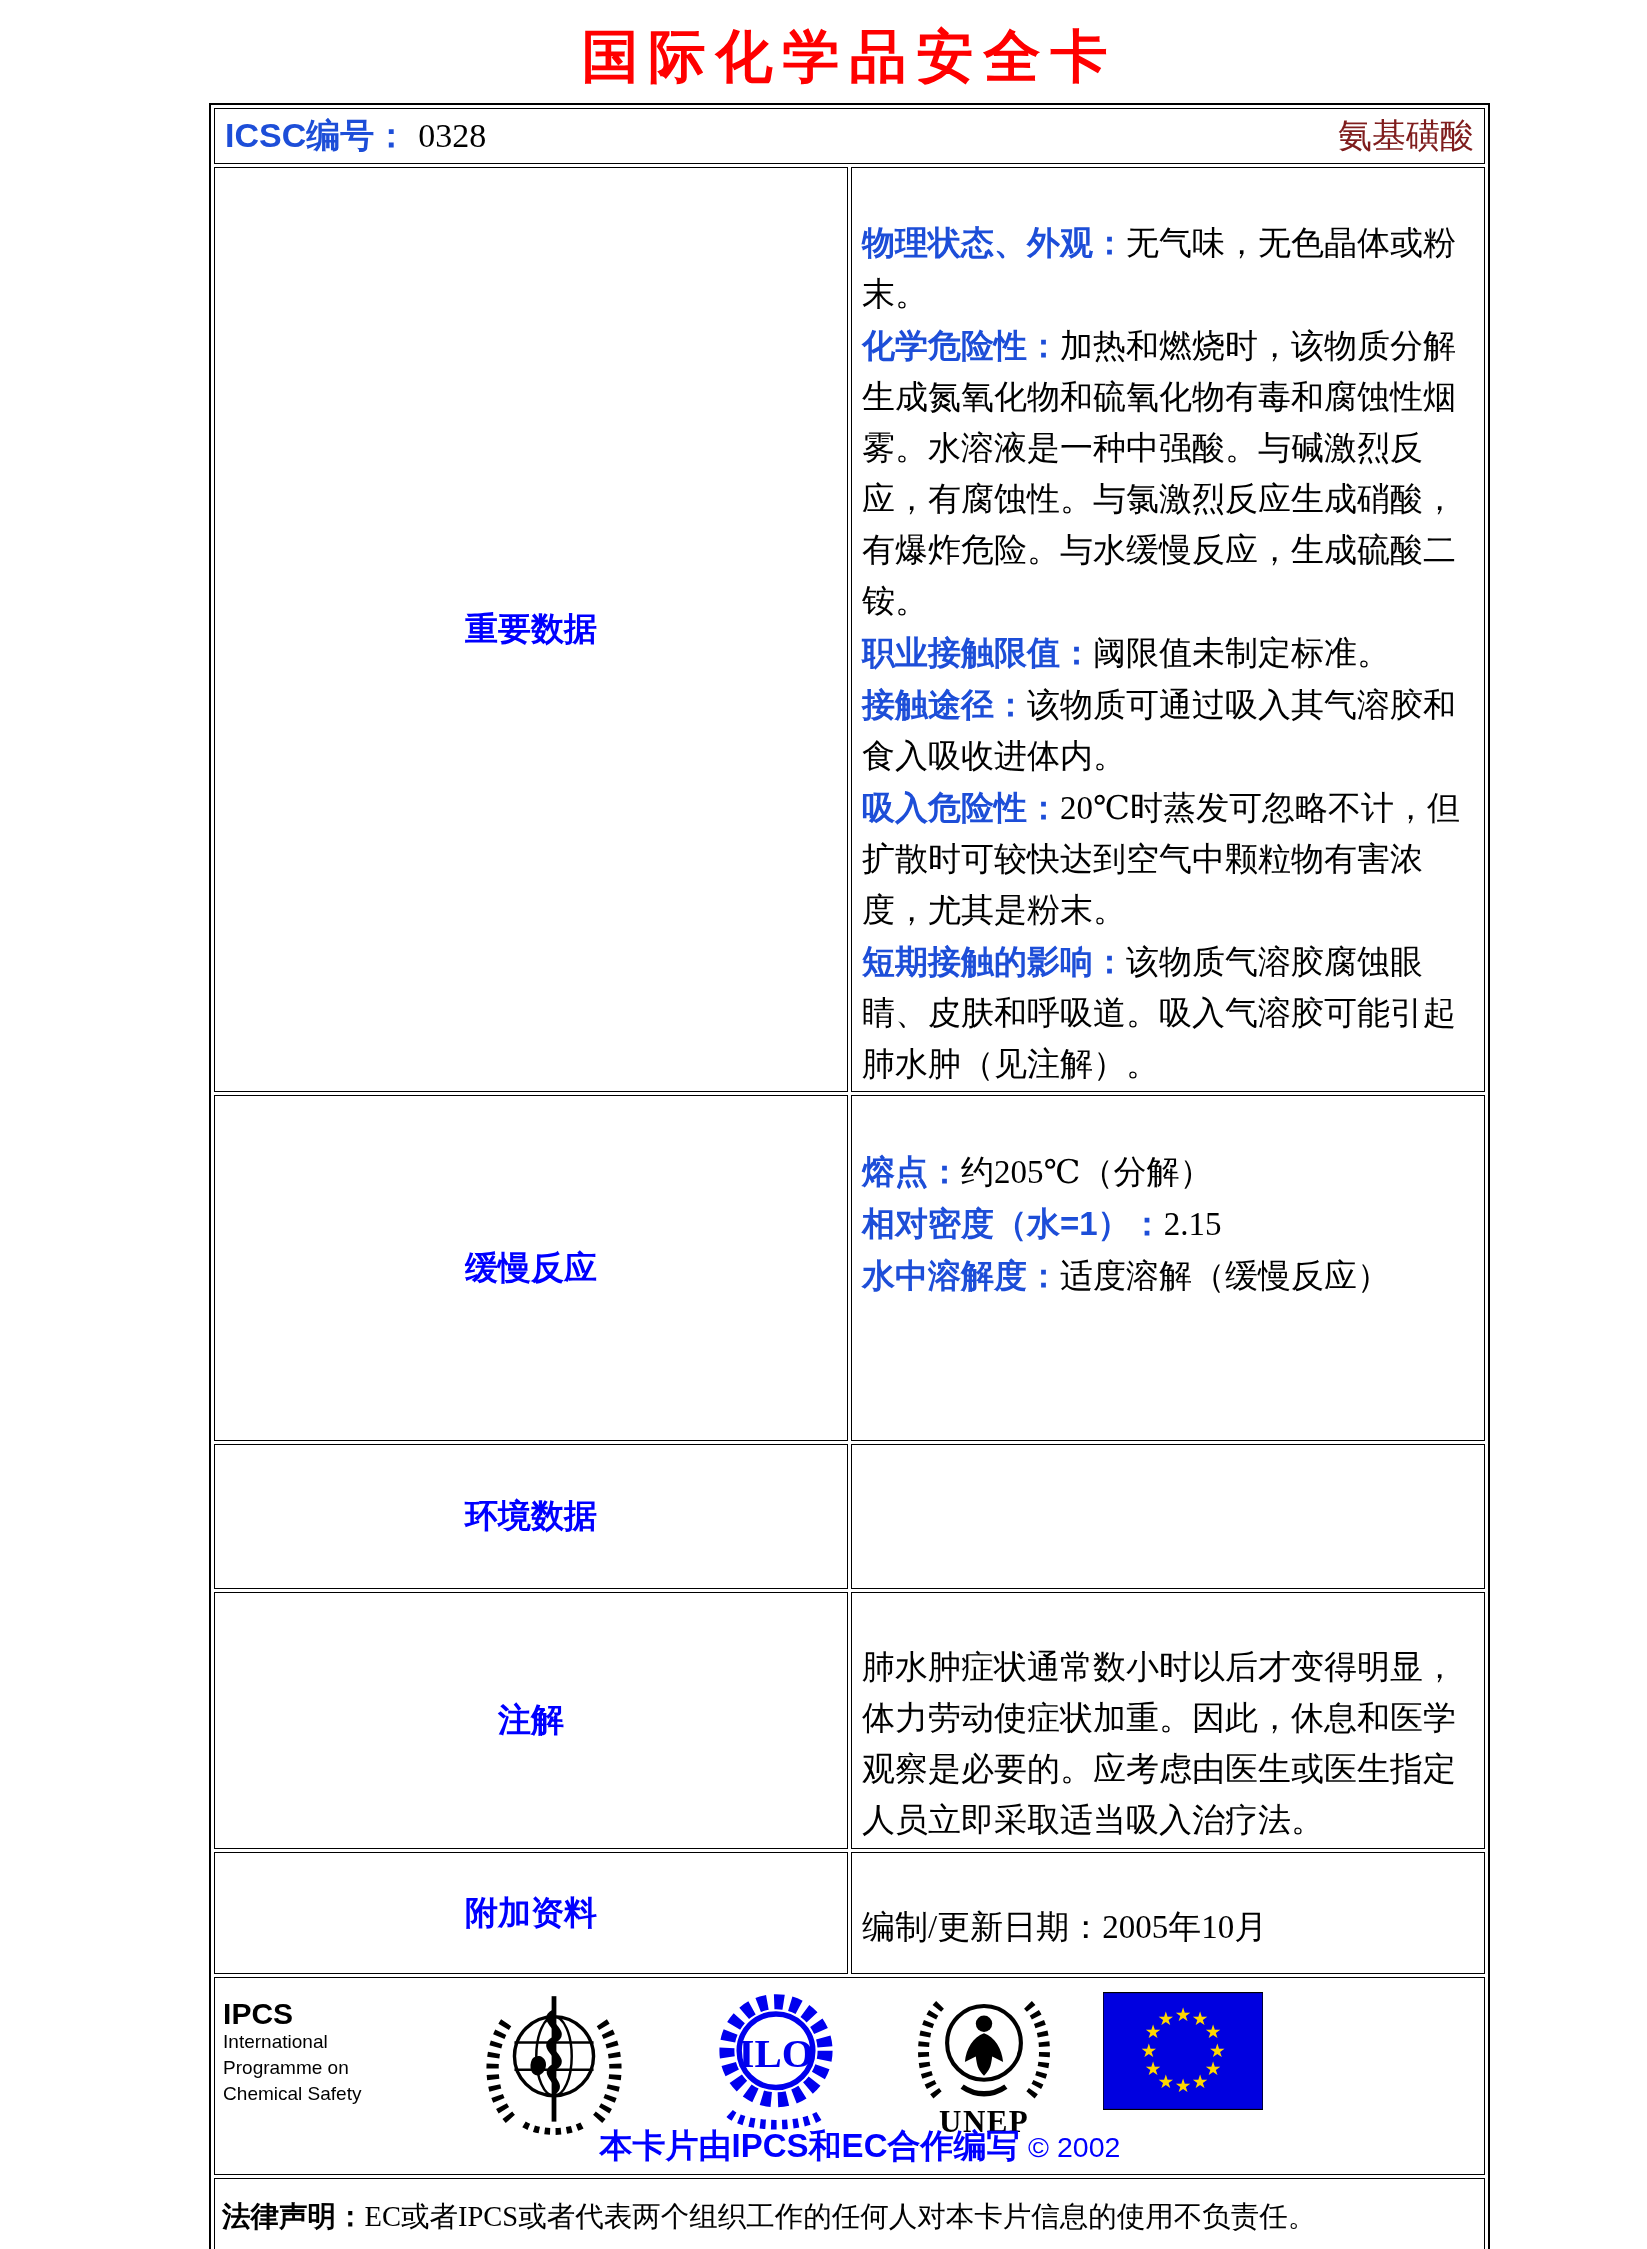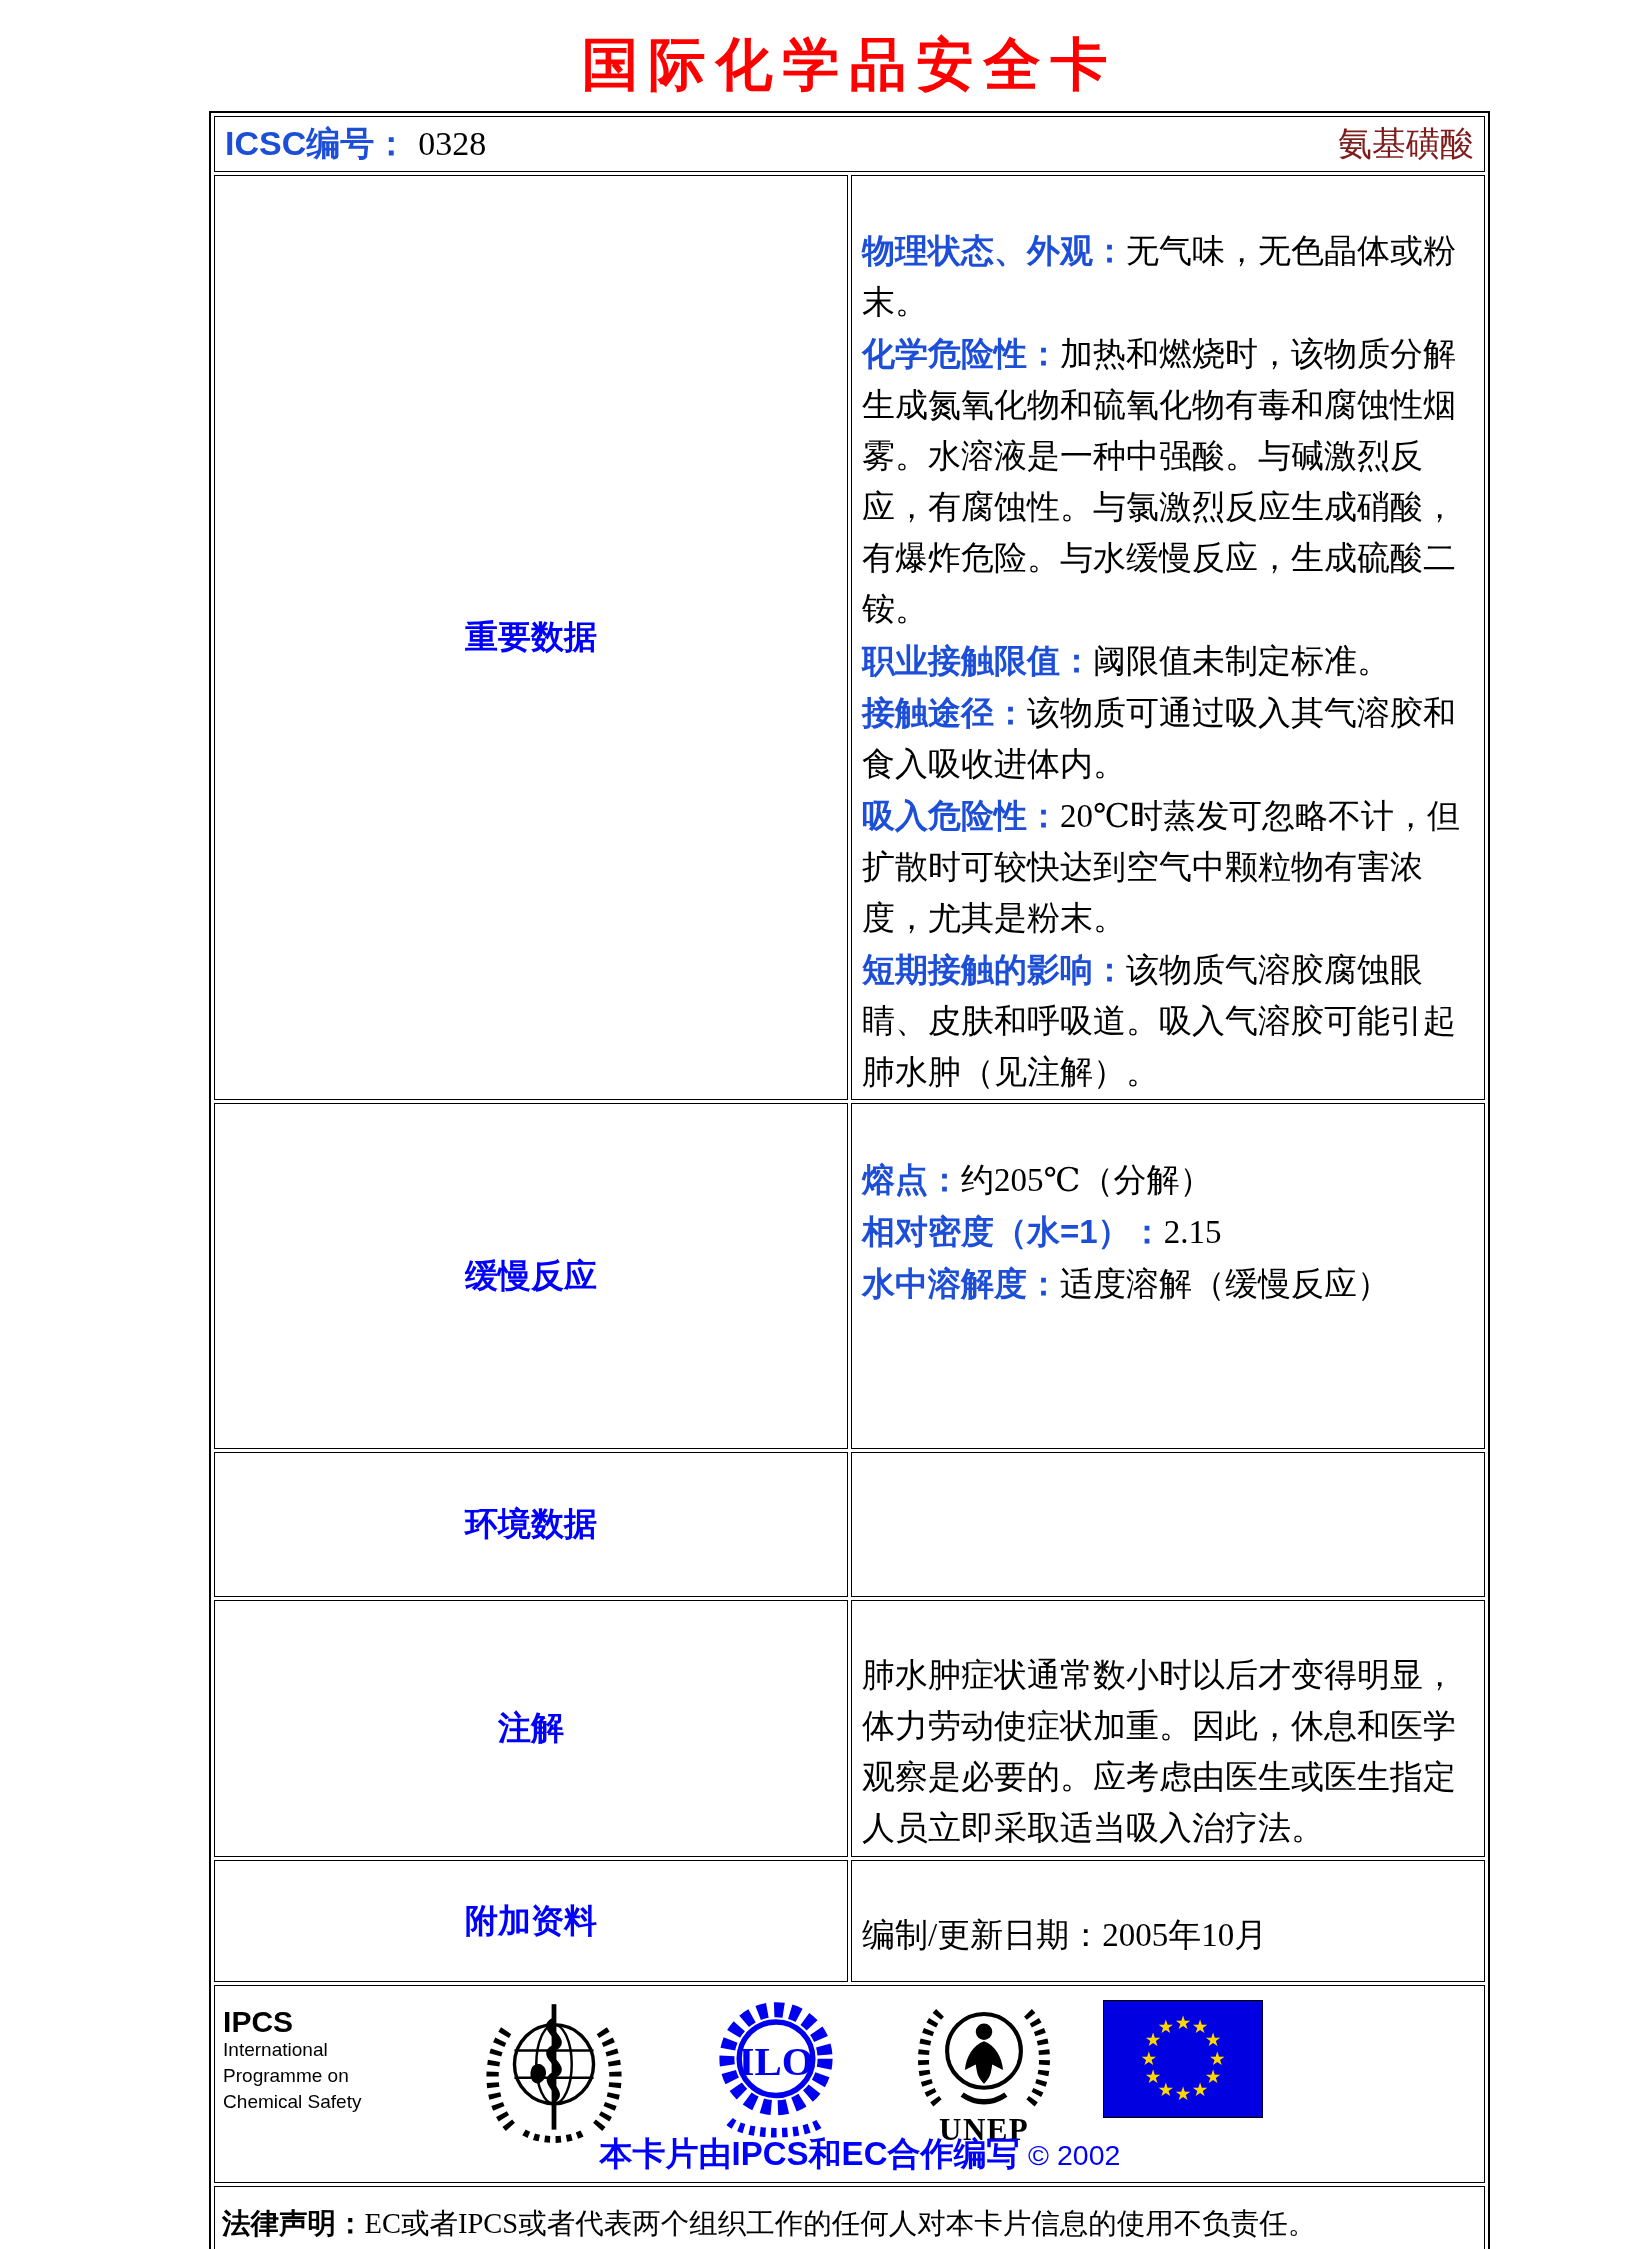--- a/index.html
+++ b/index.html
@@ -1,19 +1,19 @@
 <!DOCTYPE html>
 <html style="font-size:11.4px"><head>
 <meta charset="utf-8">
 <style>
   html,body{margin:0;padding:0;background:#ffffff;}
   body{width:1648px;height:2250px;position:relative;overflow:hidden;
        font-family:"Liberation Serif","DejaVu Serif",serif;color:#000;}
 
-  .page-title{width:1281px;margin:8px 0 0 209px;padding-top:18.5px;height:84px;
+  .page-title{width:1281px;margin:0 0 0 209px;padding-top:18.5px;height:84px;
 
               text-align:center;color:#ff0000;font-weight:bold;font-size:57px;
               letter-spacing:10px;font-family:"Liberation Sans","DejaVu Sans",sans-serif;}
 
   table.card{margin-left:209px;width:1281px;table-layout:fixed;
              border:2.1px solid #000;border-collapse:separate;border-spacing:3.6px;}
   td{border:1.4px solid #000;vertical-align:top;background:#fff;}
 
   td.lbl{width:174px;text-align:center;vertical-align:middle;
          color:#0000ff;font-weight:bold;font-size:33px;
@@ -50,21 +50,21 @@
   .unep-box{margin-left:44px;text-align:center;}
   .unep-word{font-family:"Liberation Serif","DejaVu Serif",serif;font-weight:bold;font-size:31px;line-height:28.5px;letter-spacing:1.4px;}
   .eu-box{margin-left:37px;padding-top:4.3px;}
   .credit-line{position:absolute;left:0;right:0;bottom:4.3px;text-align:center;
                color:#0000ff;font-family:"Liberation Sans","DejaVu Sans",sans-serif;
                font-weight:bold;font-size:33px;margin-left:21px;}
   .credit-copy{font-weight:normal;font-size:28.5px;margin-left:8.6px;}
 
   .legal-cell{vertical-align:middle;padding:2.9px 7.1px;}
   .legal-text{font-size:28.5px;line-height:36px;}
-  .legal-k{font-weight:bold;font-family:Liberation Serif, serif;}
+  .legal-k{font-weight:bold;font-family:Liberation Sans, sans-serif;}
 </style>
 </head>
 <body>
 
 <h1 class="page-title">国际化学品安全卡</h1>
 
 <table class="card">
 
   <tbody>
       <tr class="r1">

